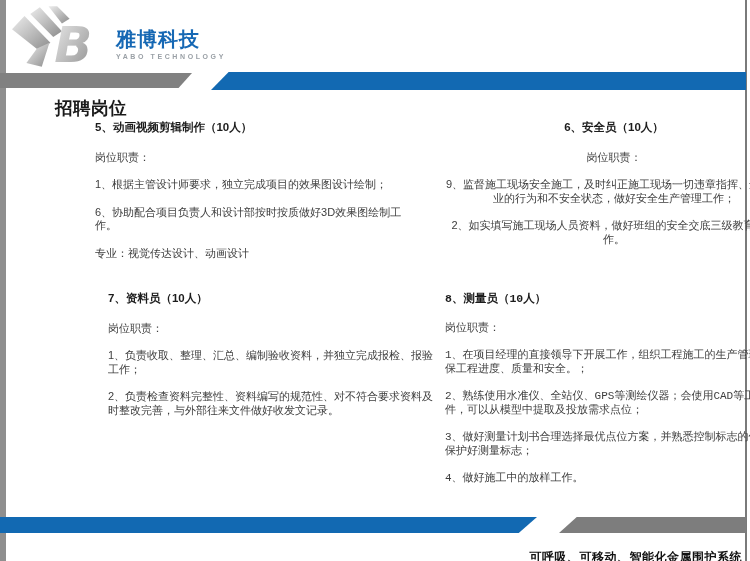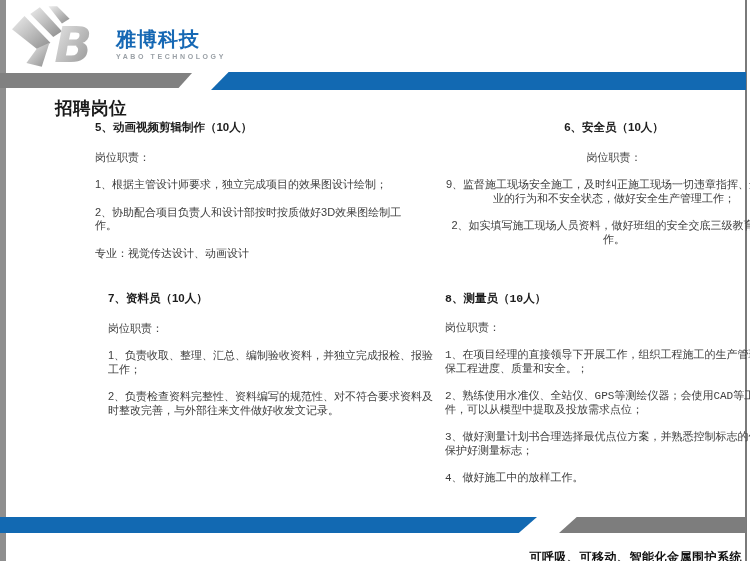--- a/index.html
+++ b/index.html
@@ -80,21 +80,21 @@
 
   <div class="band band-gray-top"></div>
   <div class="band band-blue-top"></div>
 
   <h1 class="page-title">招聘岗位</h1>
 
   <section class="job job-5">
     <h3>5、动画视频剪辑制作（10人）</h3>
     <p class="duty">岗位职责：</p>
     <p>1、根据主管设计师要求，独立完成项目的效果图设计绘制；</p>
-    <p>2、协助配合项目负责人和设计部按时按质做好3D效果图绘制工作。</p>
+    <p>6、协助配合项目负责人和设计部按时按质做好3D效果图绘制工作。</p>
     <p>专业：视觉传达设计、动画设计</p>
   </section>
 
   <section class="job job-6">
     <h3>6、安全员（10人）</h3>
     <p class="duty">岗位职责：</p>
     <p>9、监督施工现场安全施工，及时纠正施工现场一切违章指挥、违章作业的行为和不安全状态，做好安全生产管理工作；</p>
     <p>2、如实填写施工现场人员资料，做好班组的安全交底三级教育等工作。</p>
   </section>
 

